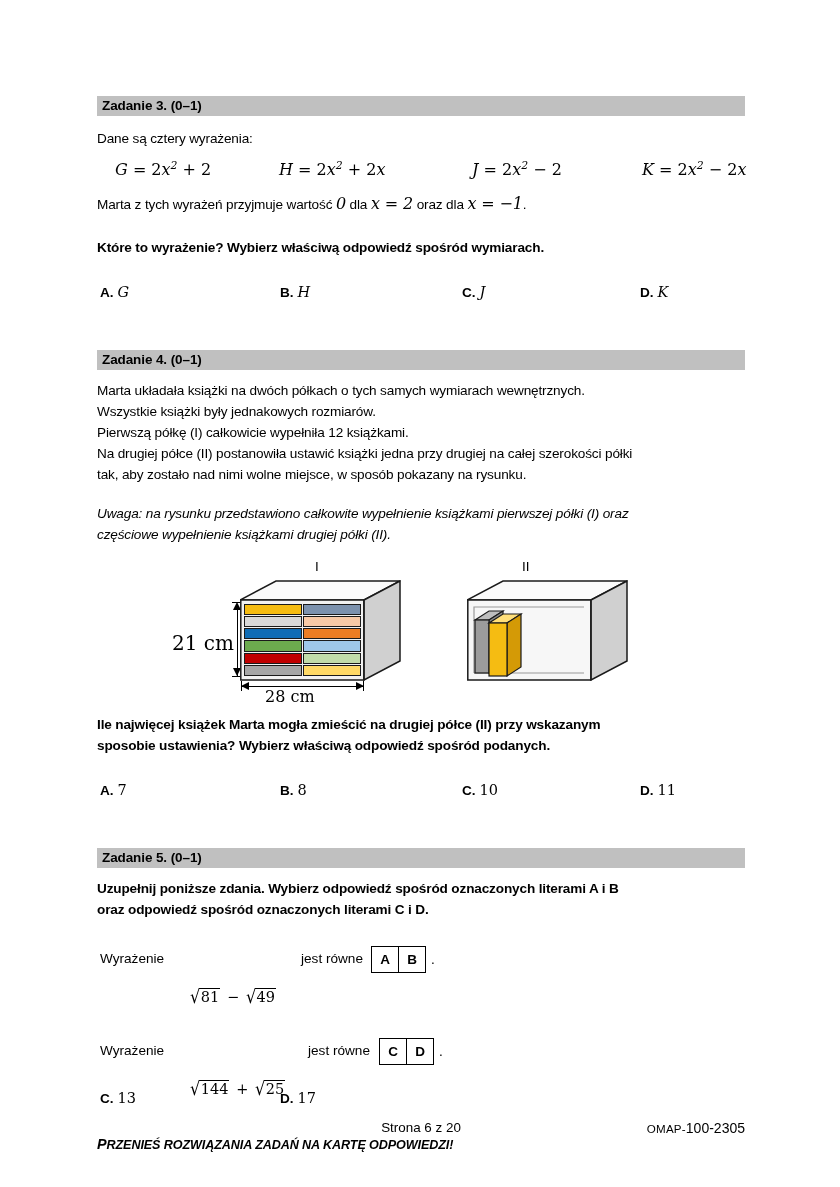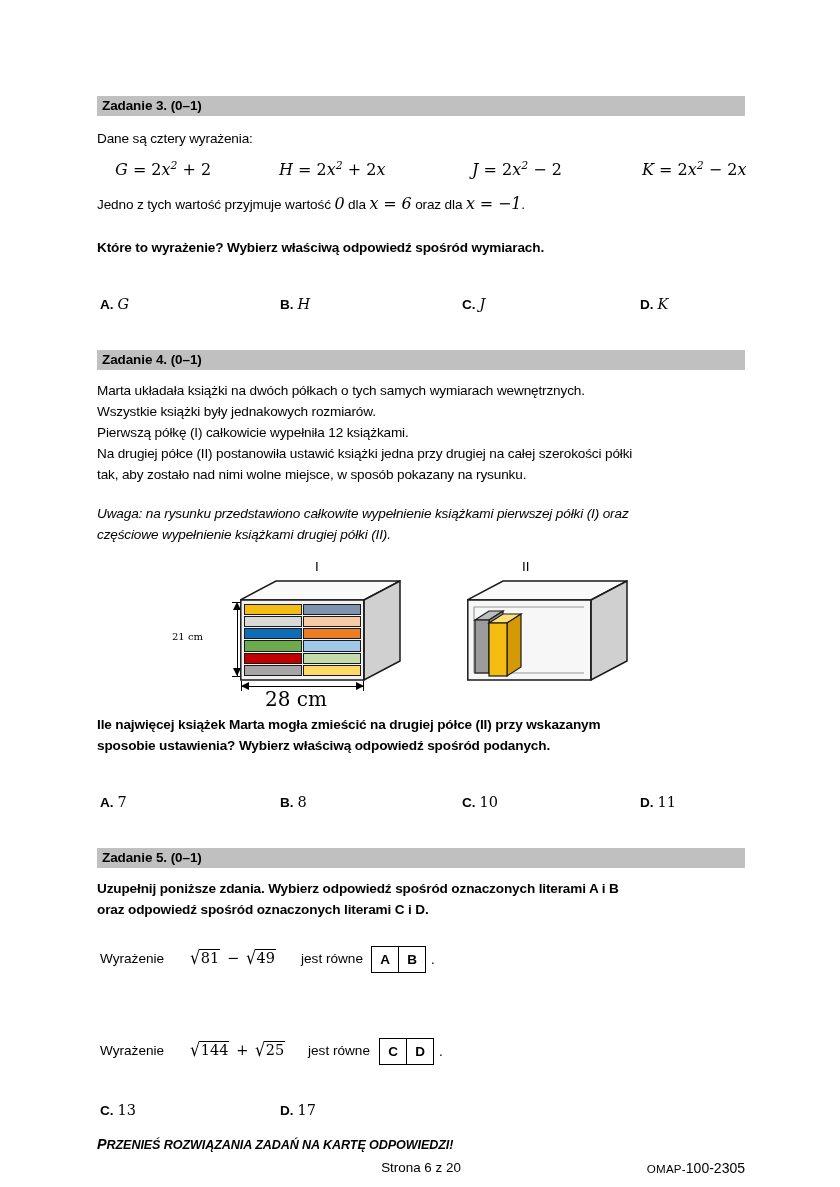--- a/index.html
+++ b/index.html
@@ -92,21 +92,21 @@
   .e3 { left: 375px; }
   .e4 { left: 545px; }
 
   
   .options {
     position: relative;
     height: 24px;
   }
   .opt {
     position: absolute;
-    top: 16px;
+    top: 4px;
     font-size: 13.6px;
     white-space: nowrap;
   }
   .opt .lbl {
     font-weight: bold;
     font-family: "Liberation Sans", sans-serif;
   }
   .opt .val {
     font-family: "DejaVu Serif", serif;
     font-size: 14.5px;
@@ -134,20 +134,21 @@
     font-size: 16px;
     line-height: 1;
     transform: scaleY(1.15) translateY(0.5px);
     margin-right: -1px;
   }
   .sqrt > .rad-body {
     display: inline-block;
     border-top: 1.1px solid #000;
     padding: 0 1px 0 1.5px;
     line-height: 1.18;
+    margin-top: 39px;
   }
 
   
   .sentence {
     position: relative;
     height: 30px;
     font-size: 13.6px;
   }
   .sentence .s-text {
     position: absolute;
@@ -193,21 +194,20 @@
     font-size: 14.4px;
   }
 
   
   .footer {
     position: absolute;
     left: 97px;
     top: 1120px;
     width: 648px;
     height: 20px;
-    margin-top: 40px;
   }
   .footer .page-no {
     position: absolute;
     left: 0;
     width: 648px;
     text-align: center;
     font-size: 13.4px;
   }
   .footer .code {
     position: absolute;
@@ -296,21 +296,21 @@
     border-right: 4px solid transparent;
   }
   .dim-v .arr-t { top: 2px; border-bottom: 8px solid #000; }
   .dim-v .arr-b { top: 68px; border-top: 8px solid #000; }
 
   .dim-label-v {
     position: absolute;
     left: 75px;
     top: 72px;
     font-family: "DejaVu Serif", serif;
-    font-size: 10px;
+    font-size: 20px;
     white-space: nowrap;
   }
 
   .dim-h {
     position: absolute;
     left: 143px;
     top: 122px;
     width: 126px;
     height: 10px;
   }
@@ -341,21 +341,21 @@
     border-bottom: 4px solid transparent;
   }
   .dim-h .arr-l { left: 1px; border-right: 8px solid #000; }
   .dim-h .arr-r { left: 116px; border-left: 8px solid #000; }
 
   .dim-label-h {
     position: absolute;
     left: 168px;
     top: 128px;
     font-family: "DejaVu Serif", serif;
-    font-size: 20px;
+    font-size: 16px;
     white-space: nowrap;
   }
 
   
   .shelf2 {
     position: absolute;
     left: 370px;
     top: 21px;
     width: 160px;
     height: 100px;
@@ -386,24 +386,24 @@
         <span class="op"> = 2</span><span class="mvar">x</span><sup>2</sup><span class="op"> − 2</span>
       </span>
       <span class="expr e4 math">
         <span class="mvar">K</span>
         <span class="op"> = 2</span><span class="mvar">x</span><sup>2</sup><span class="op"> − 2</span><span class="mvar">x</span>
       </span>
     </div>
 
     <div class="sp-8"></div>
     <div class="para">
-      <span>Jedno z tych wartość przyjmuje wartość</span>
+      <span>Marta z tych wyrażeń przyjmuje wartość</span>
       <span class="math op">0</span>
       <span>dla</span>
-      <span class="math">x = 6</span>
+      <span class="math">x = 2</span>
       <span>oraz dla</span>
       <span class="math">x = −1</span><span>.</span>
     </div>
 
     <div class="sp-22"></div>
     <div class="para bold">Które to wyrażenie? Wybierz właściwą odpowiedź spośród wymiarach.</div>
     <div class="sp-22"></div>
 
     <div class="options">
       <span class="opt o1">

